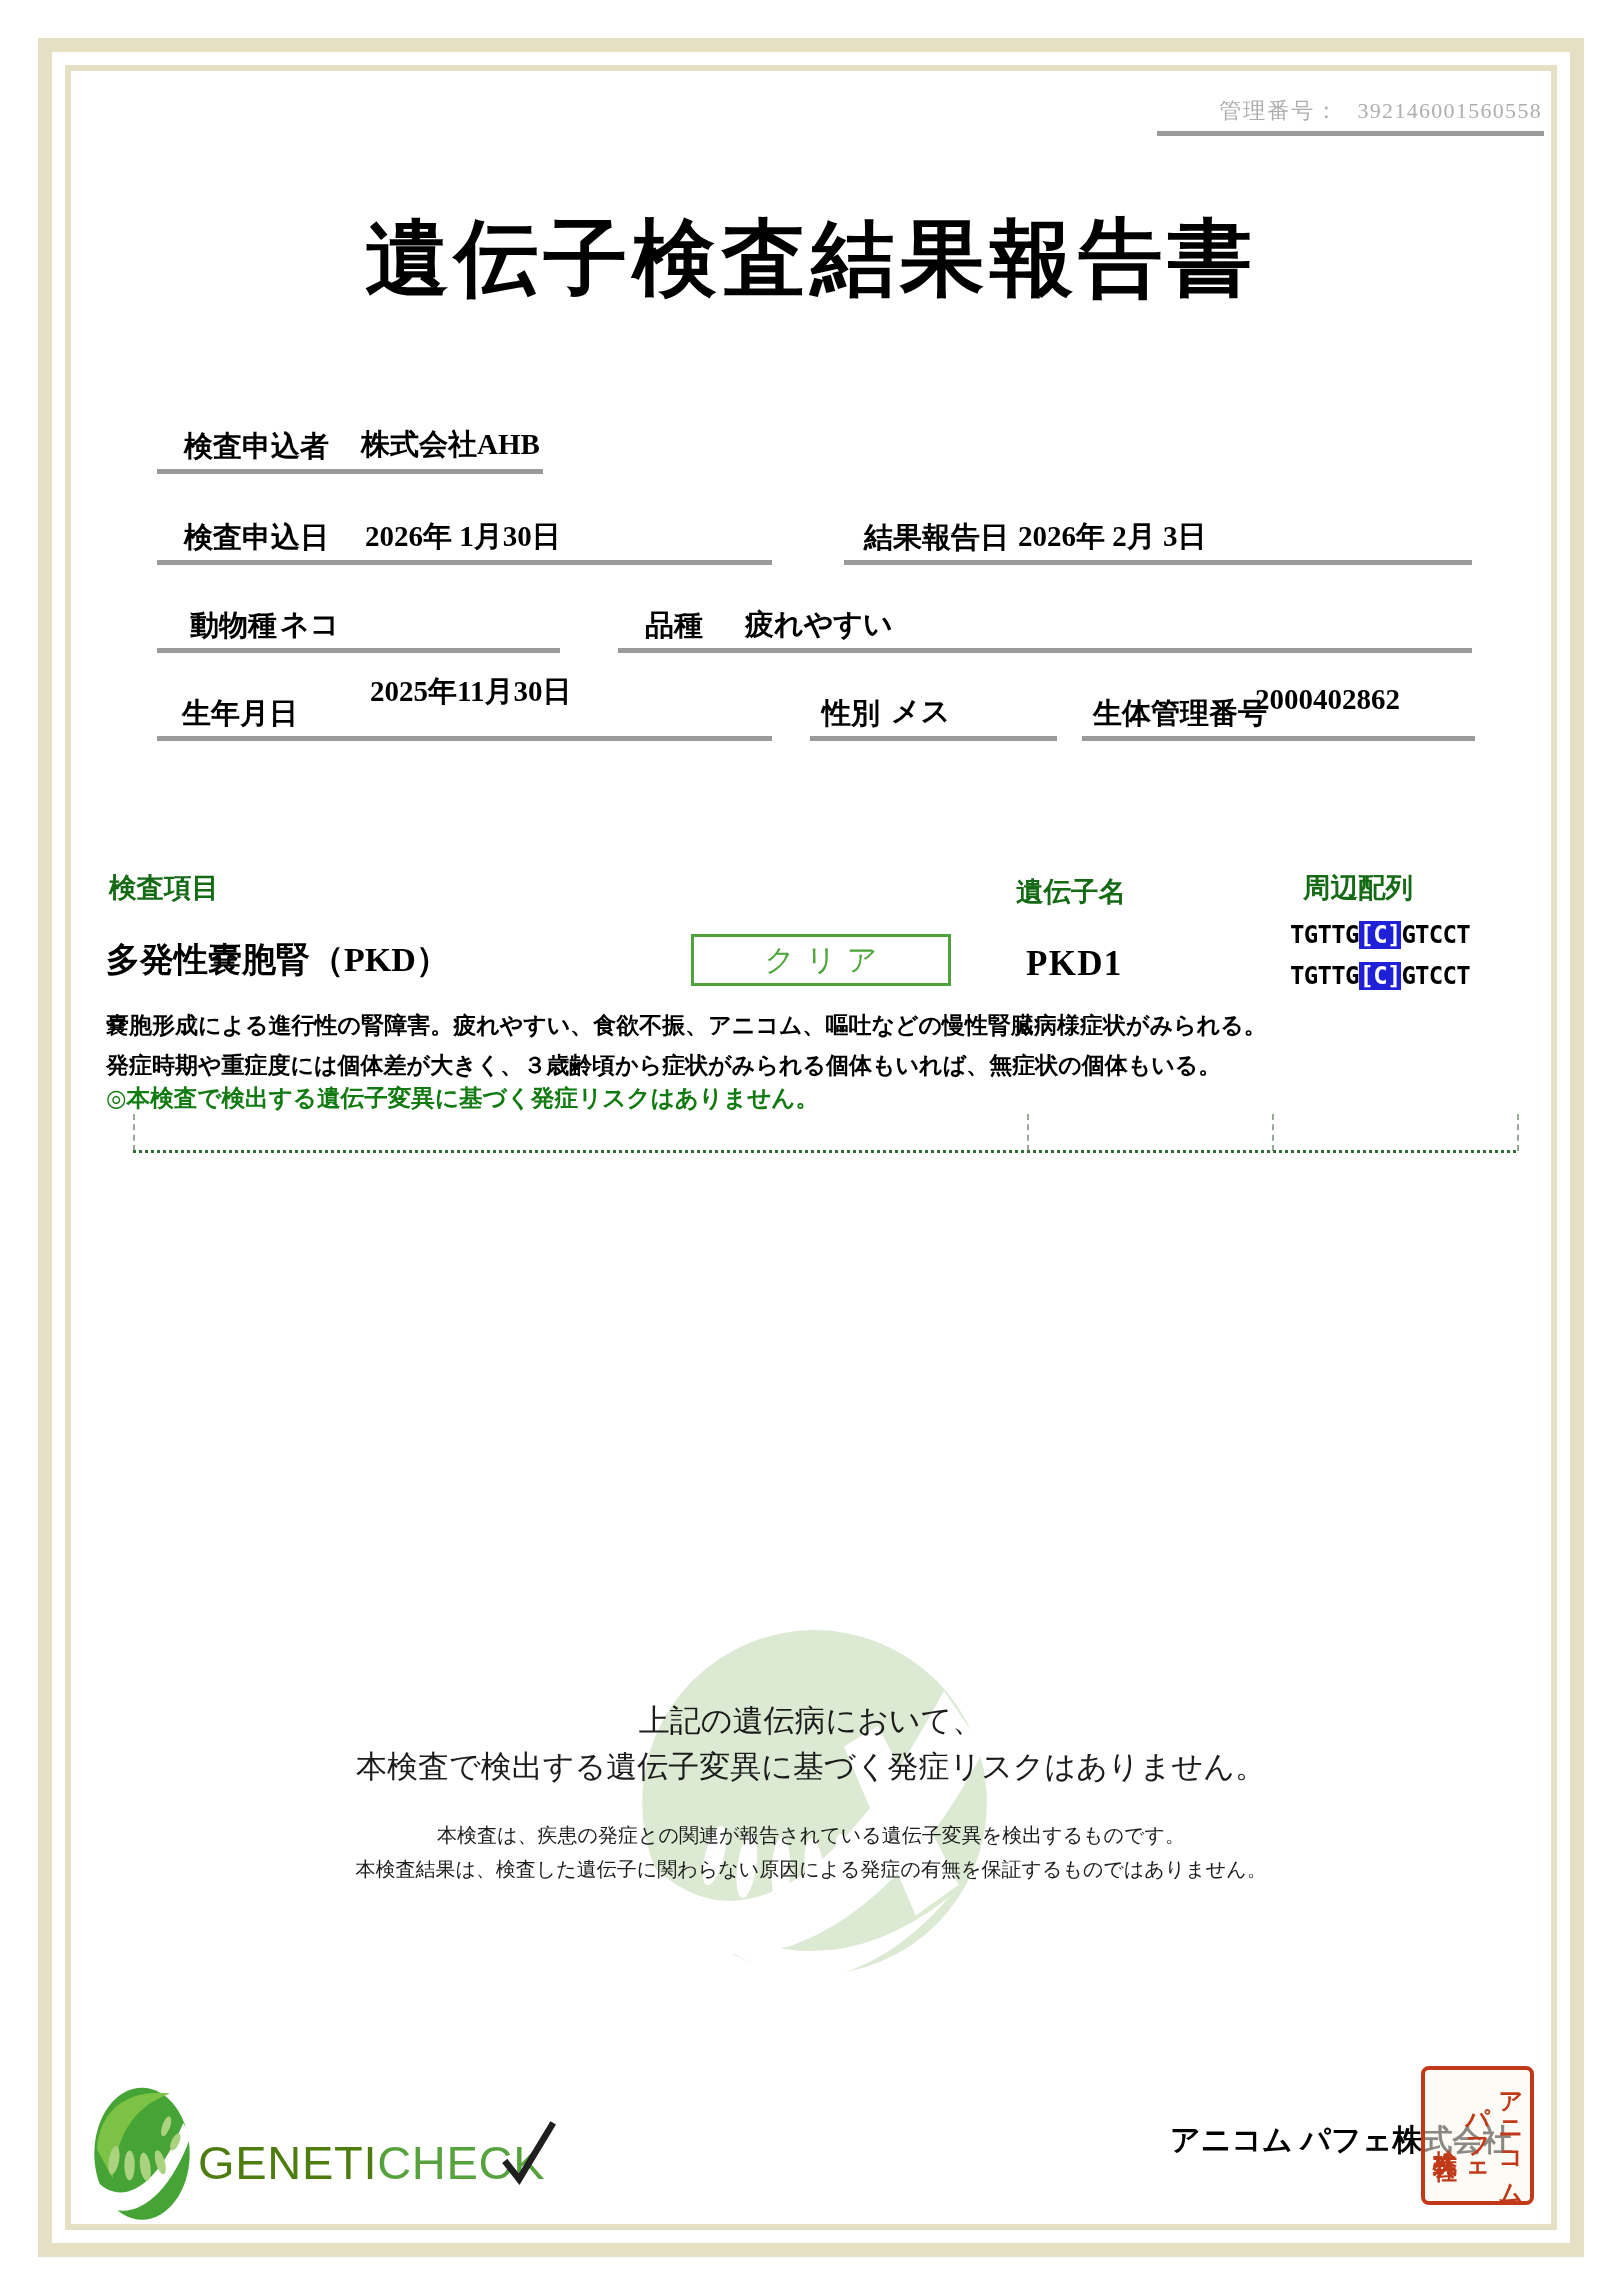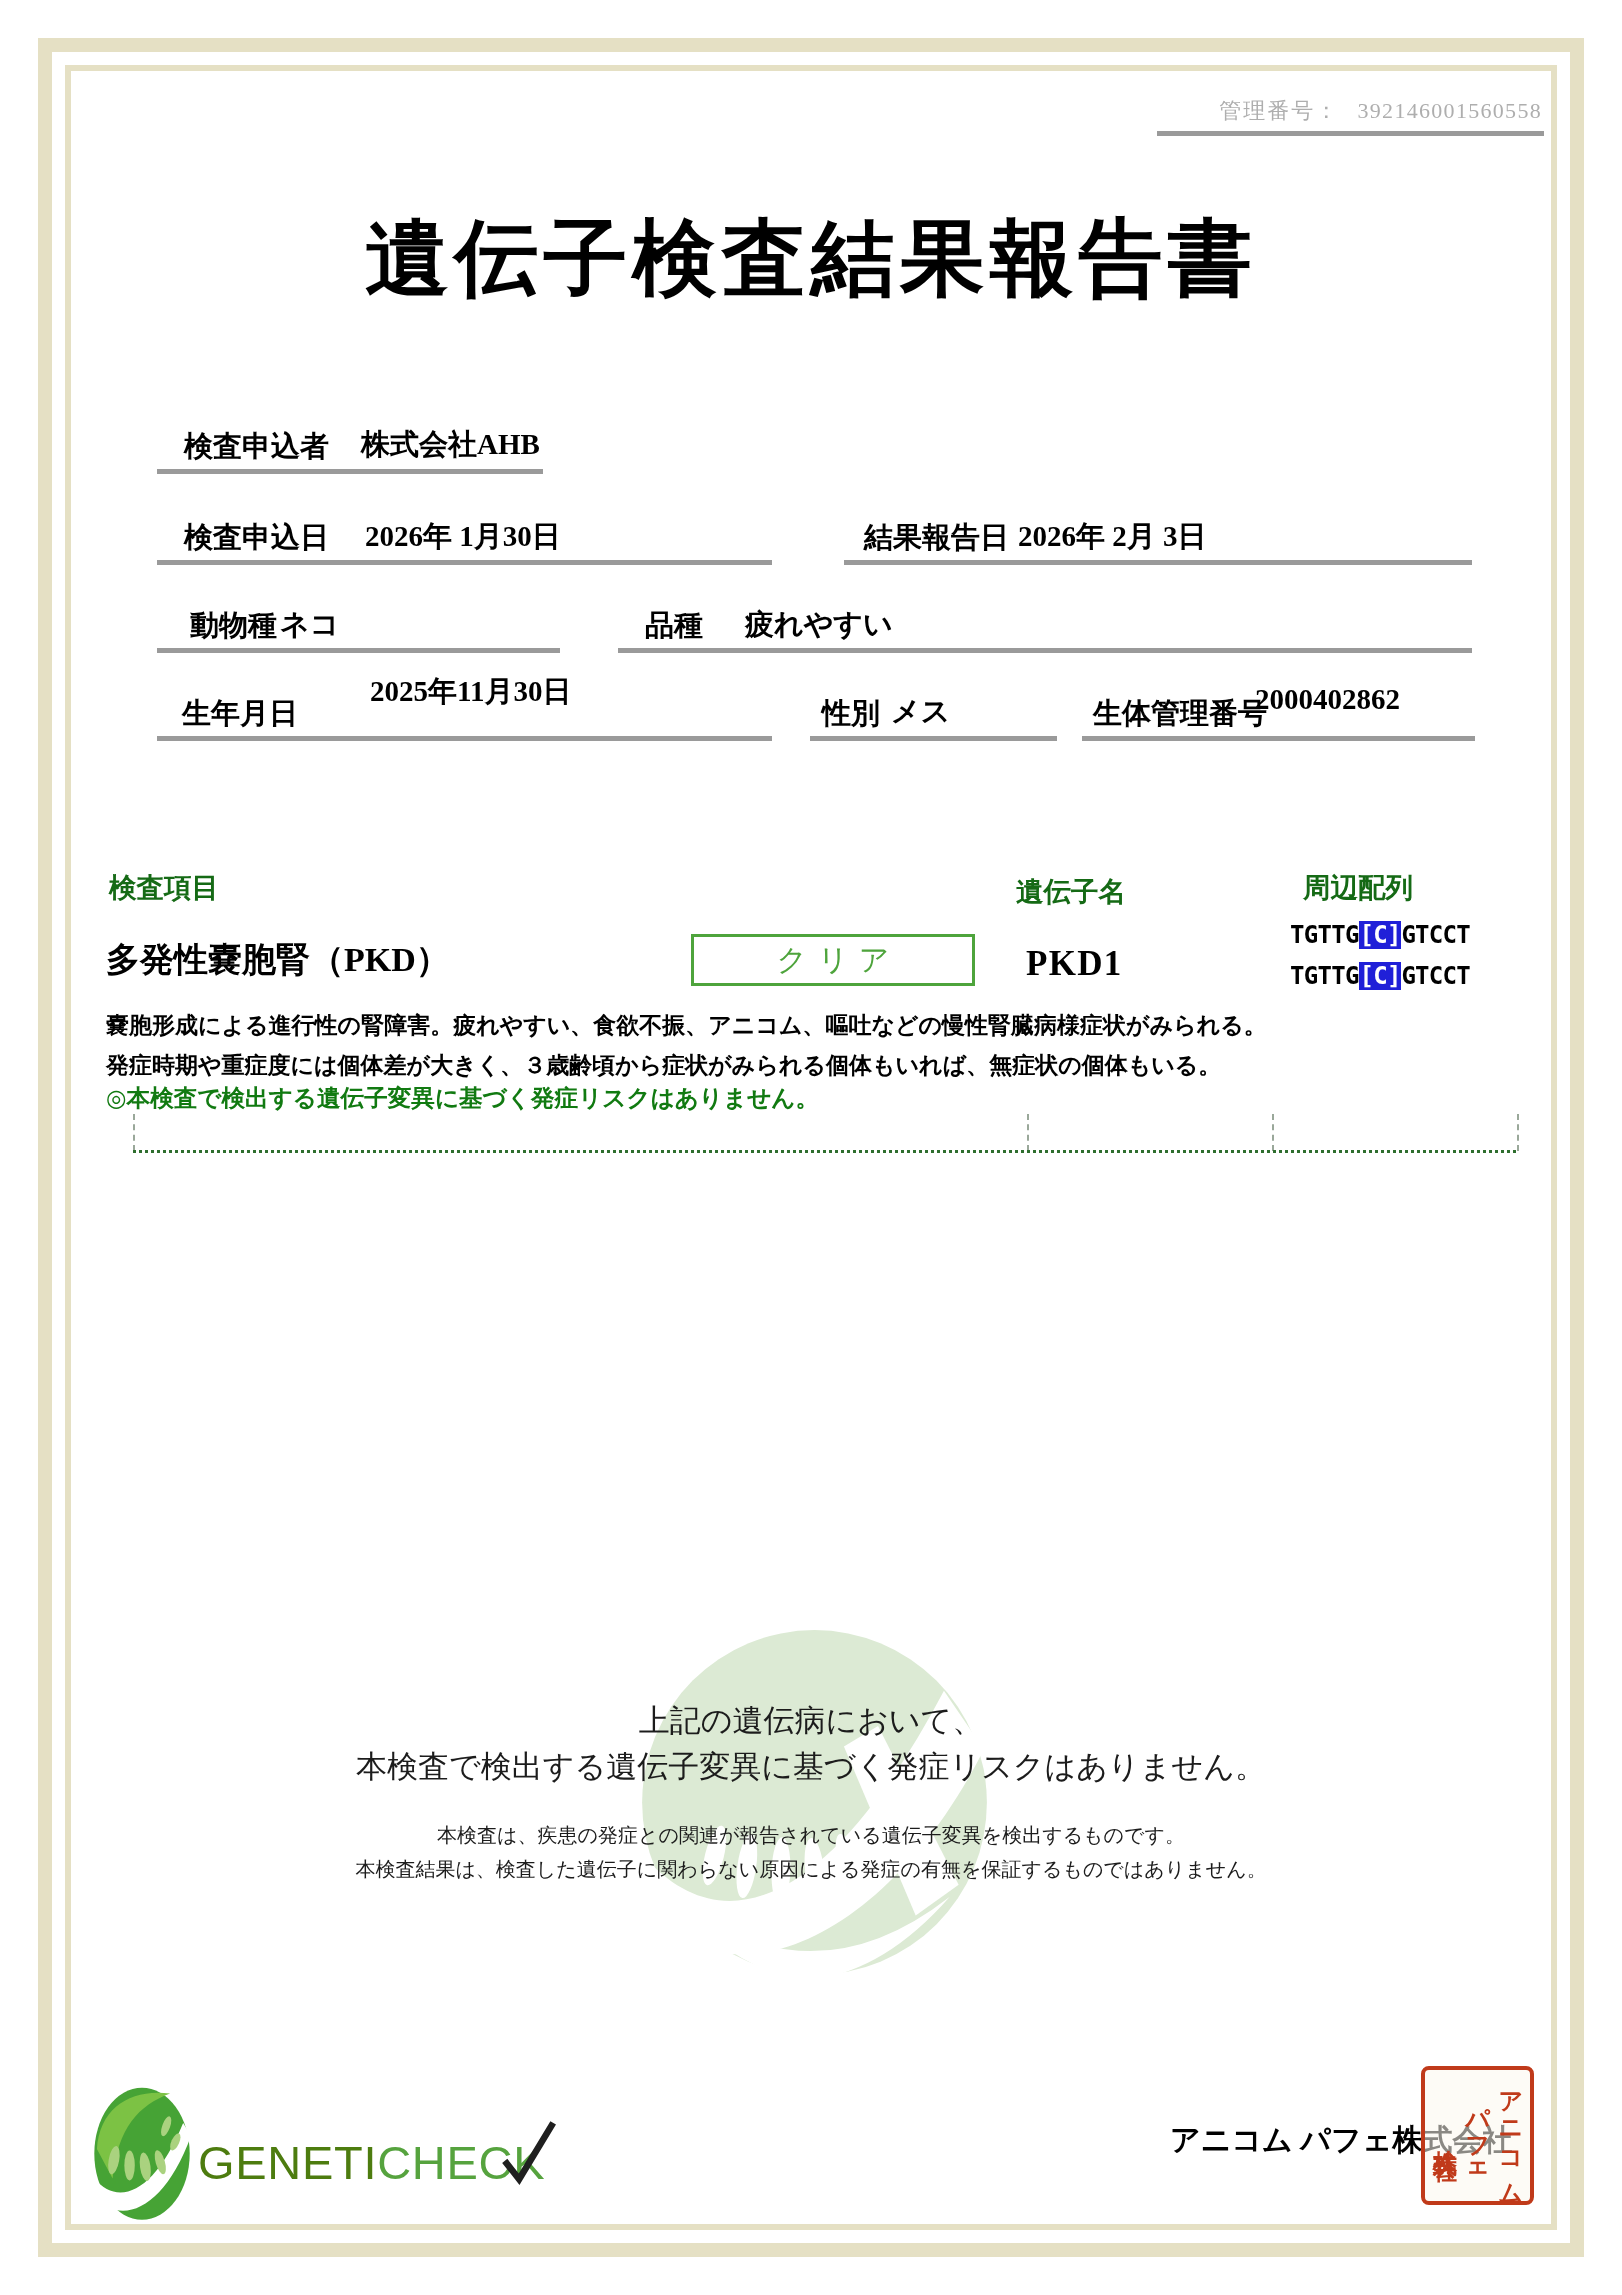--- a/index.html
+++ b/index.html
@@ -17,21 +17,21 @@
   .ctrl-bar{top:131px;left:1157px;width:387px;height:4.6px;background:#9a9a9a;}
   
   .title{top:202px;left:0;width:100%;text-align:center;font-size:84px;font-weight:700;letter-spacing:5.2px;z-index:2;}
   
   .lab{font-size:29px;font-weight:700;white-space:nowrap;z-index:2;margin-left:20px;}
   .val{font-size:29px;font-weight:700;white-space:nowrap;z-index:2;}
   .bar{height:4.6px;background:#9a9a9a;z-index:2;}
   
   .ghead{font-size:27.5px;font-weight:700;color:#156a15;white-space:nowrap;z-index:2;}
   .disease{left:106px;top:937px;font-size:34px;font-weight:700;white-space:nowrap;z-index:2;}
-  .result-box{left:691px;top:934px;width:284px;height:52px;border:3.3px solid #4ea43c;box-sizing:border-box;
+  .result-box{left:691px;top:934px;width:260px;height:52px;border:3.3px solid #4ea43c;box-sizing:border-box;
     display:flex;align-items:center;justify-content:center;z-index:2;}
   .result-box span{font-size:30px;color:#4ea43c;letter-spacing:10.5px;text-indent:10.5px;}
   .gene{left:1026px;top:944px;font-size:35px;font-weight:600;letter-spacing:1.3px;z-index:2;}
   .seq{font-family:"DejaVu Sans Mono",monospace;font-size:24px;font-weight:700;letter-spacing:-0.7px;white-space:nowrap;z-index:2;}
   .seq .variant{background:#2020d8;color:#ffffff;padding:0 0.7px;}
   .desc{left:106px;font-size:23px;font-weight:700;white-space:nowrap;z-index:2;}
   .risk{left:106px;top:1082px;font-size:23.6px;font-weight:700;color:#117a11;white-space:nowrap;z-index:2;}
   
   .tick{width:0;height:37px;border-left:2px dashed #9aa89a;top:1114px;z-index:2;}
   .dotline{top:1150px;left:133px;width:1383px;height:0;border-top:3.9px dotted #2e6e2e;z-index:2;}

